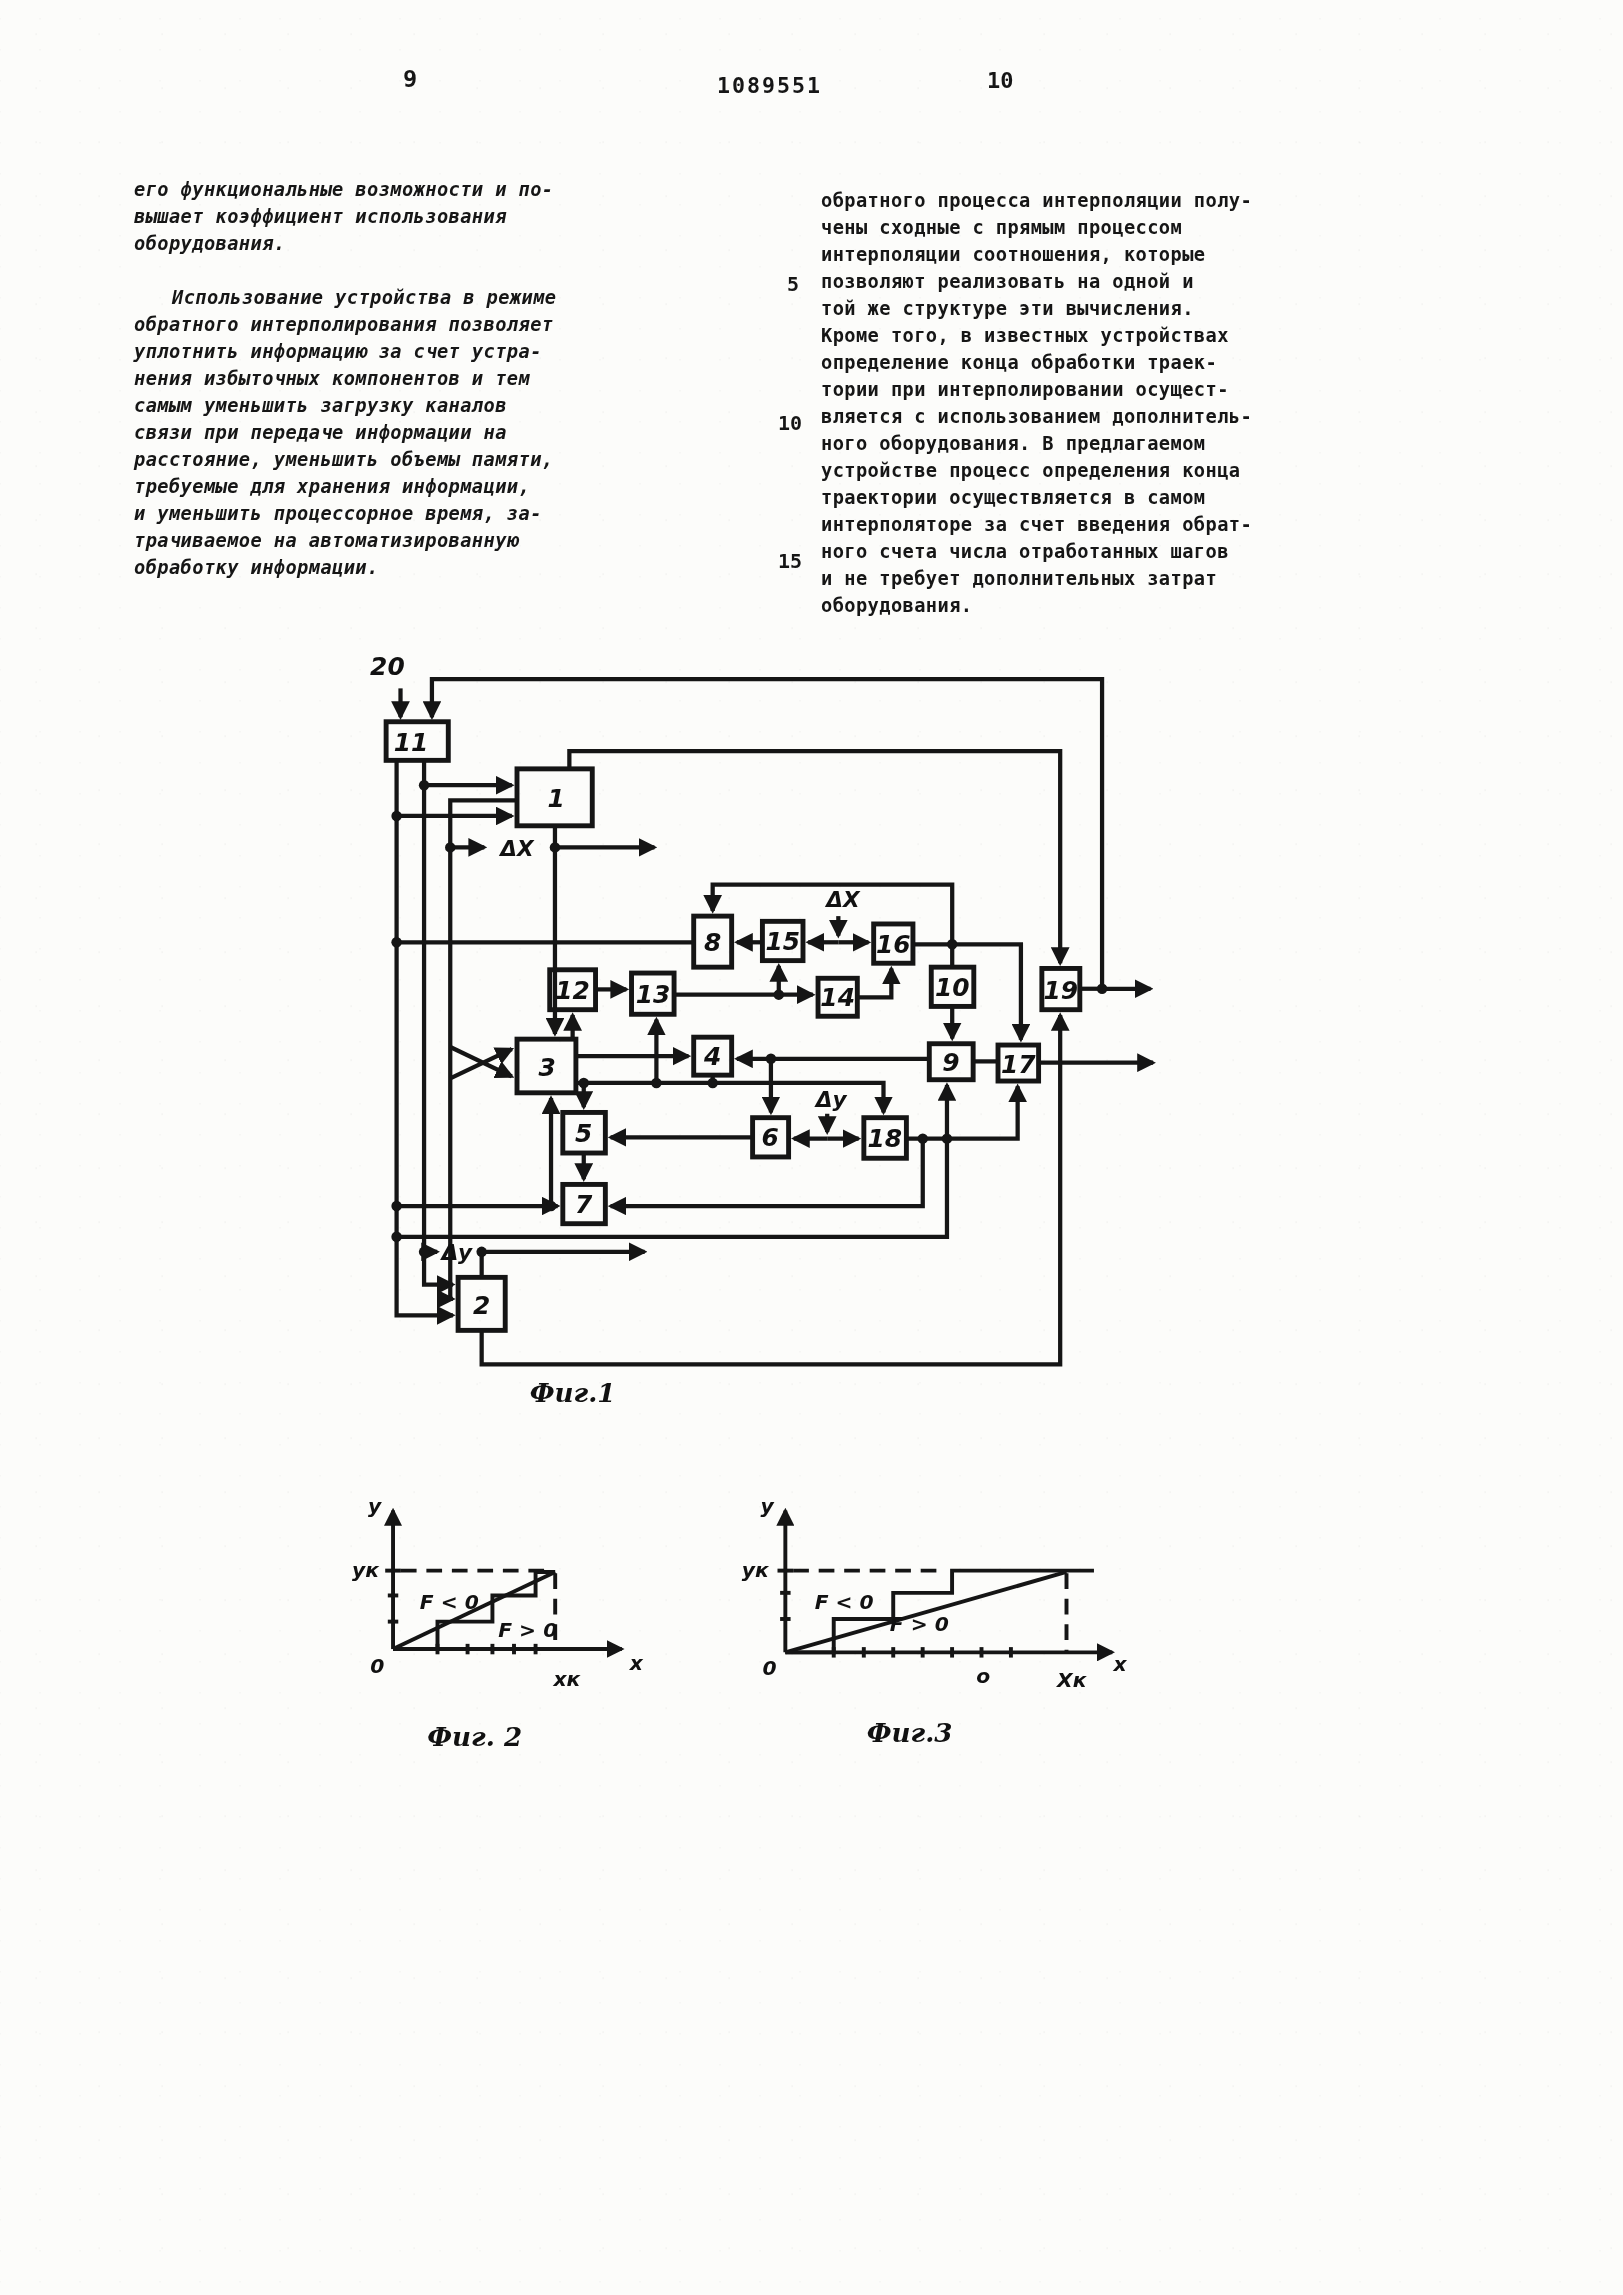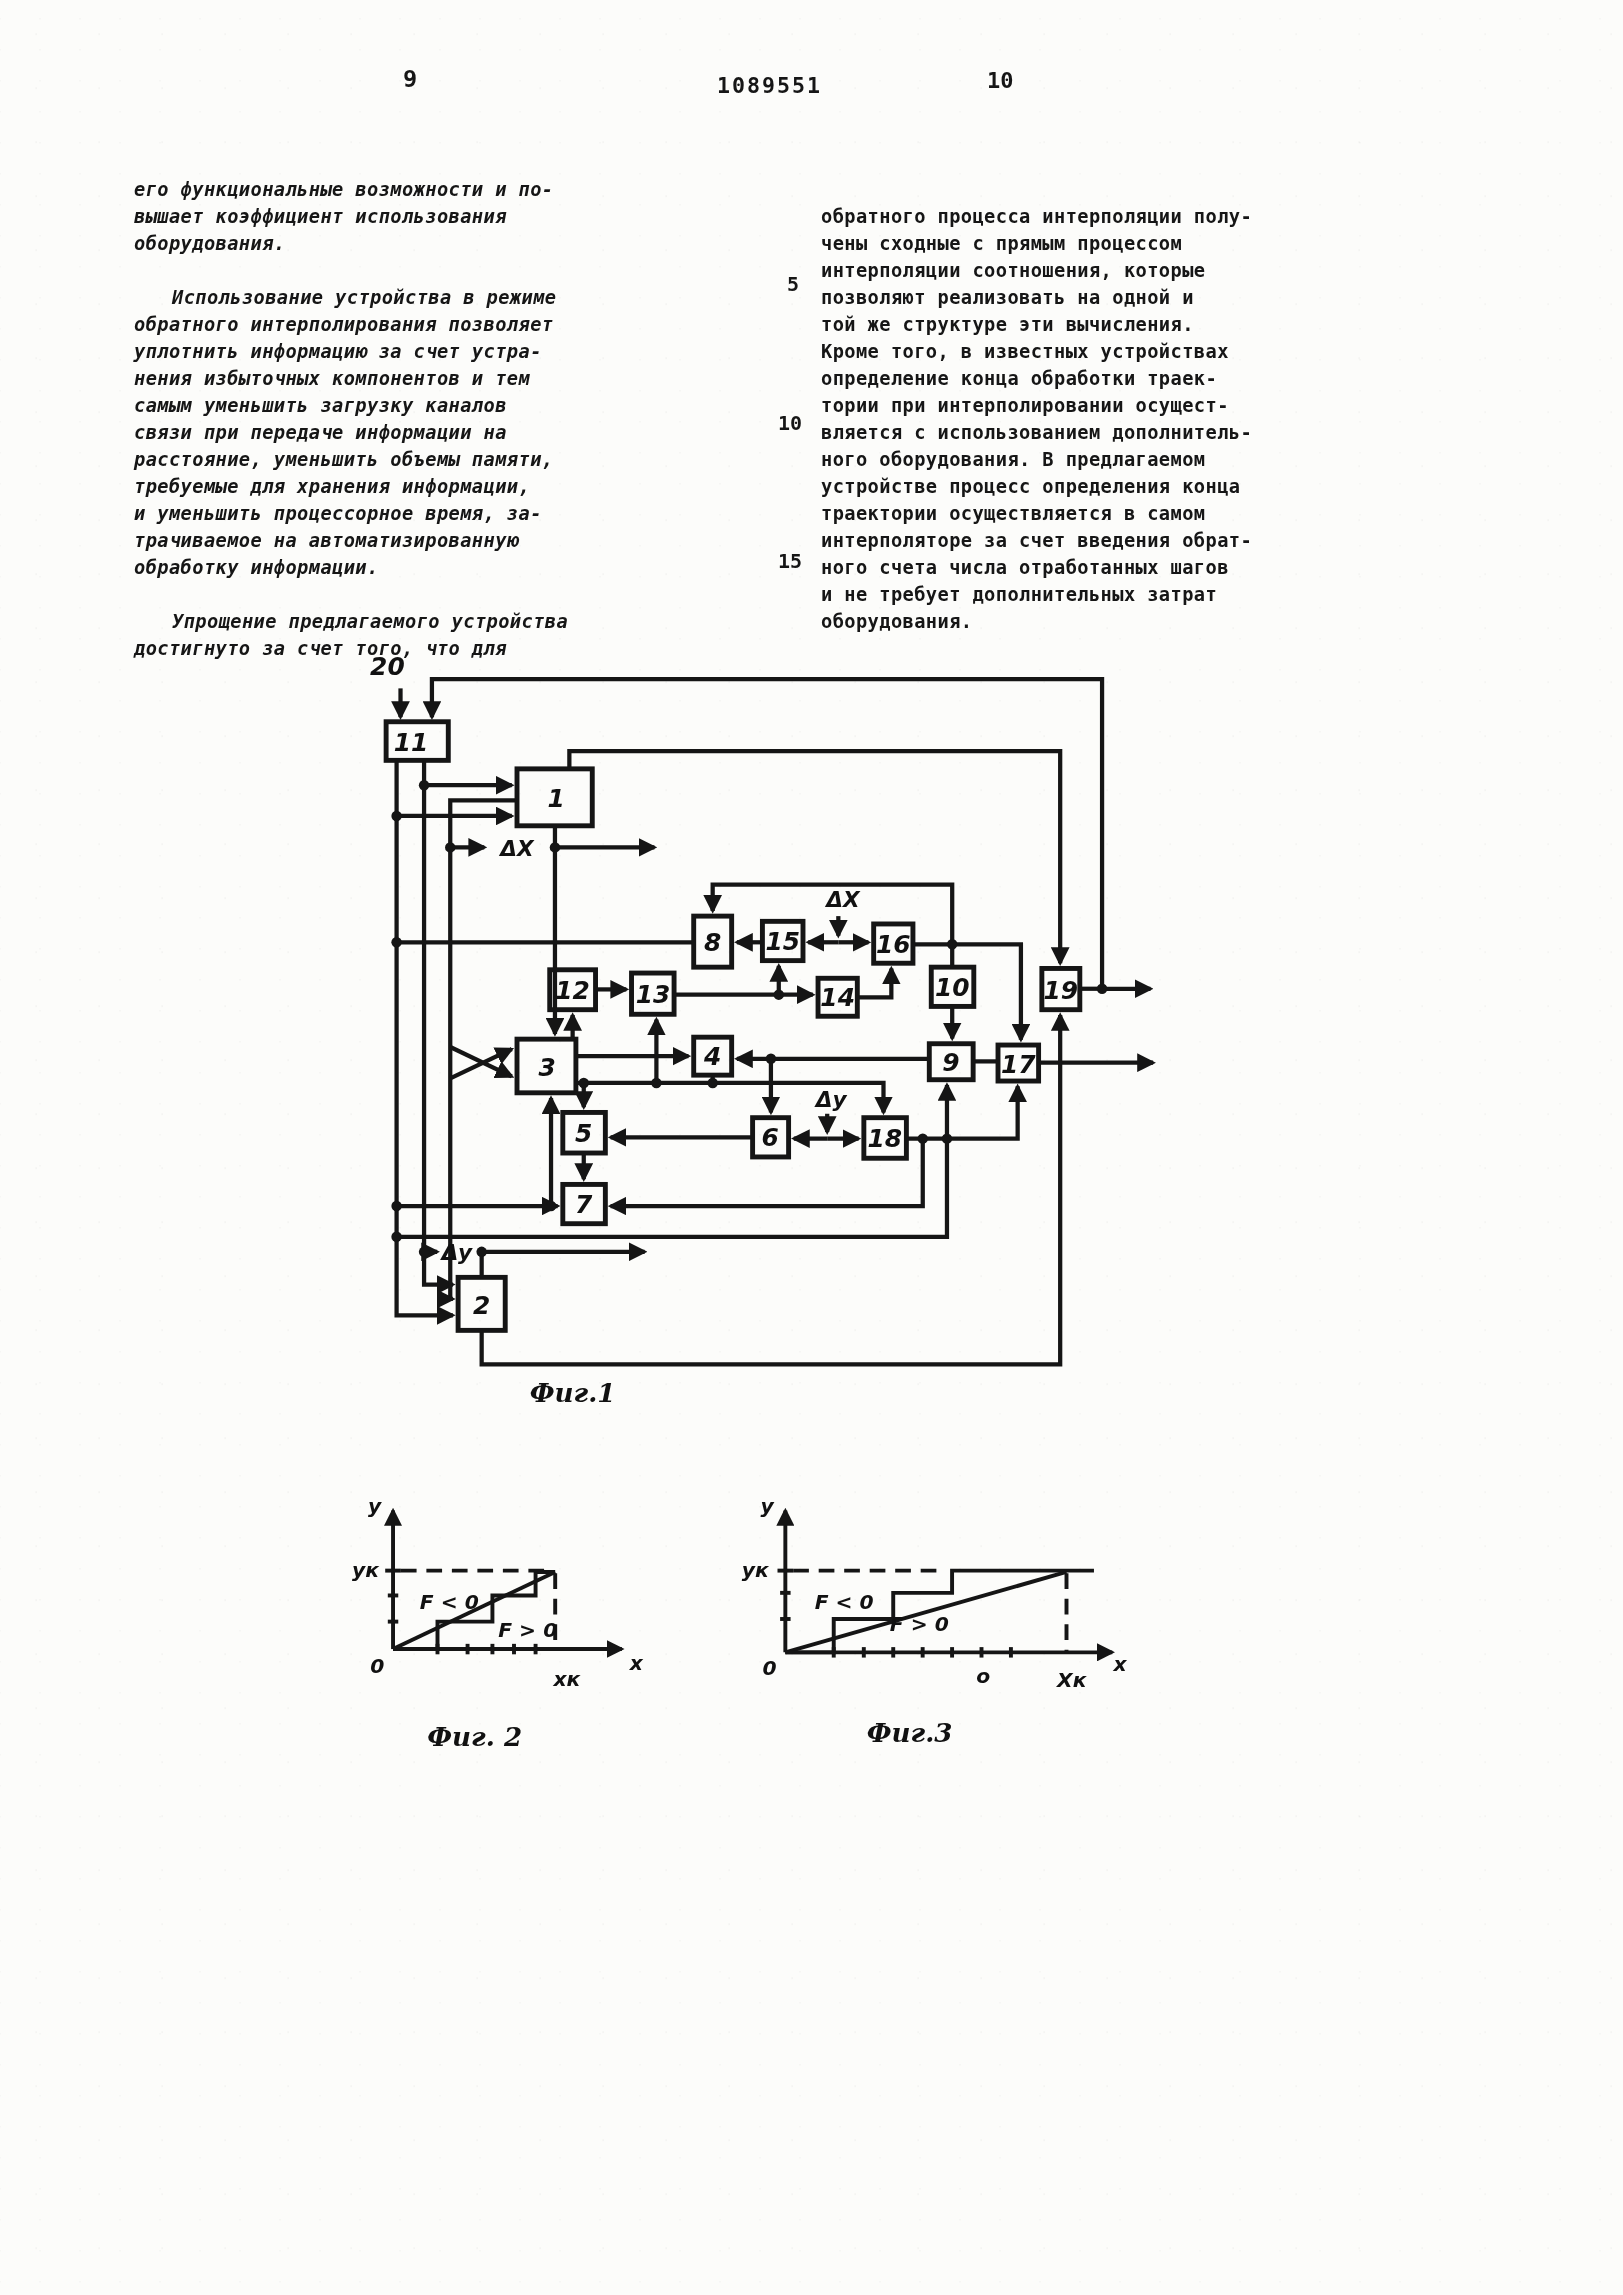--- a/index.html
+++ b/index.html
@@ -23,21 +23,21 @@
   .col{
     position:absolute;
     font-size:18.7px;line-height:27px;font-weight:bold;
     letter-spacing:0.4px;
     white-space:pre-line;
     text-align:left;
   }
   .col p{margin:0;}
   .col p.ind{text-indent:38px;}
   #col-left{left:134px;top:149px;width:589px;font-style:italic;}
-  #col-right{left:821px;top:176px;width:602px;}
+  #col-right{left:821px;top:160px;width:602px;}
   .gut{position:absolute;font-size:20px;font-weight:bold;font-family:"DejaVu Sans Mono",monospace;}
   #gut-5{left:787px;top:272px;}
   #gut-10{left:778px;top:411px;}
   #gut-15{left:778px;top:549px;}
   #fig1-svg{position:absolute;left:0;top:628px;}
   #graphs-svg{position:absolute;left:0;top:1466px;}
   svg text{font-family:"DejaVu Sans",sans-serif;}
   .boxnum{font-size:38px;font-style:italic;font-weight:bold;fill:#111;}
   .buslabel{font-size:33px;font-style:italic;font-weight:bold;fill:#111;}
   .figcap{font-size:40px;font-style:italic;font-weight:bold;fill:#111;font-family:"DejaVu Serif",serif;}
@@ -64,22 +64,20 @@
 обратного интерполирования позволяет
 уплотнить информацию за счет устра-
 нения избыточных компонентов и тем
 самым уменьшить загрузку каналов
 связи при передаче информации на
 расстояние, уменьшить объемы памяти,
 требуемые для хранения информации,
 и уменьшить процессорное время, за-
 трачиваемое на автоматизированную
 обработку информации.</p>
-    <p class="ind">Упрощение предлагаемого устройства
-достигнуто за счет того, что для</p>
   </div>
 
   <div class="gut" id="gut-5">5</div>
   <div class="gut" id="gut-10">10</div>
   <div class="gut" id="gut-15">15</div>
 
   <div class="col" id="col-right">
     <p>обратного процесса интерполяции полу-
 чены сходные с прямым процессом
 интерполяции соотношения, которые

